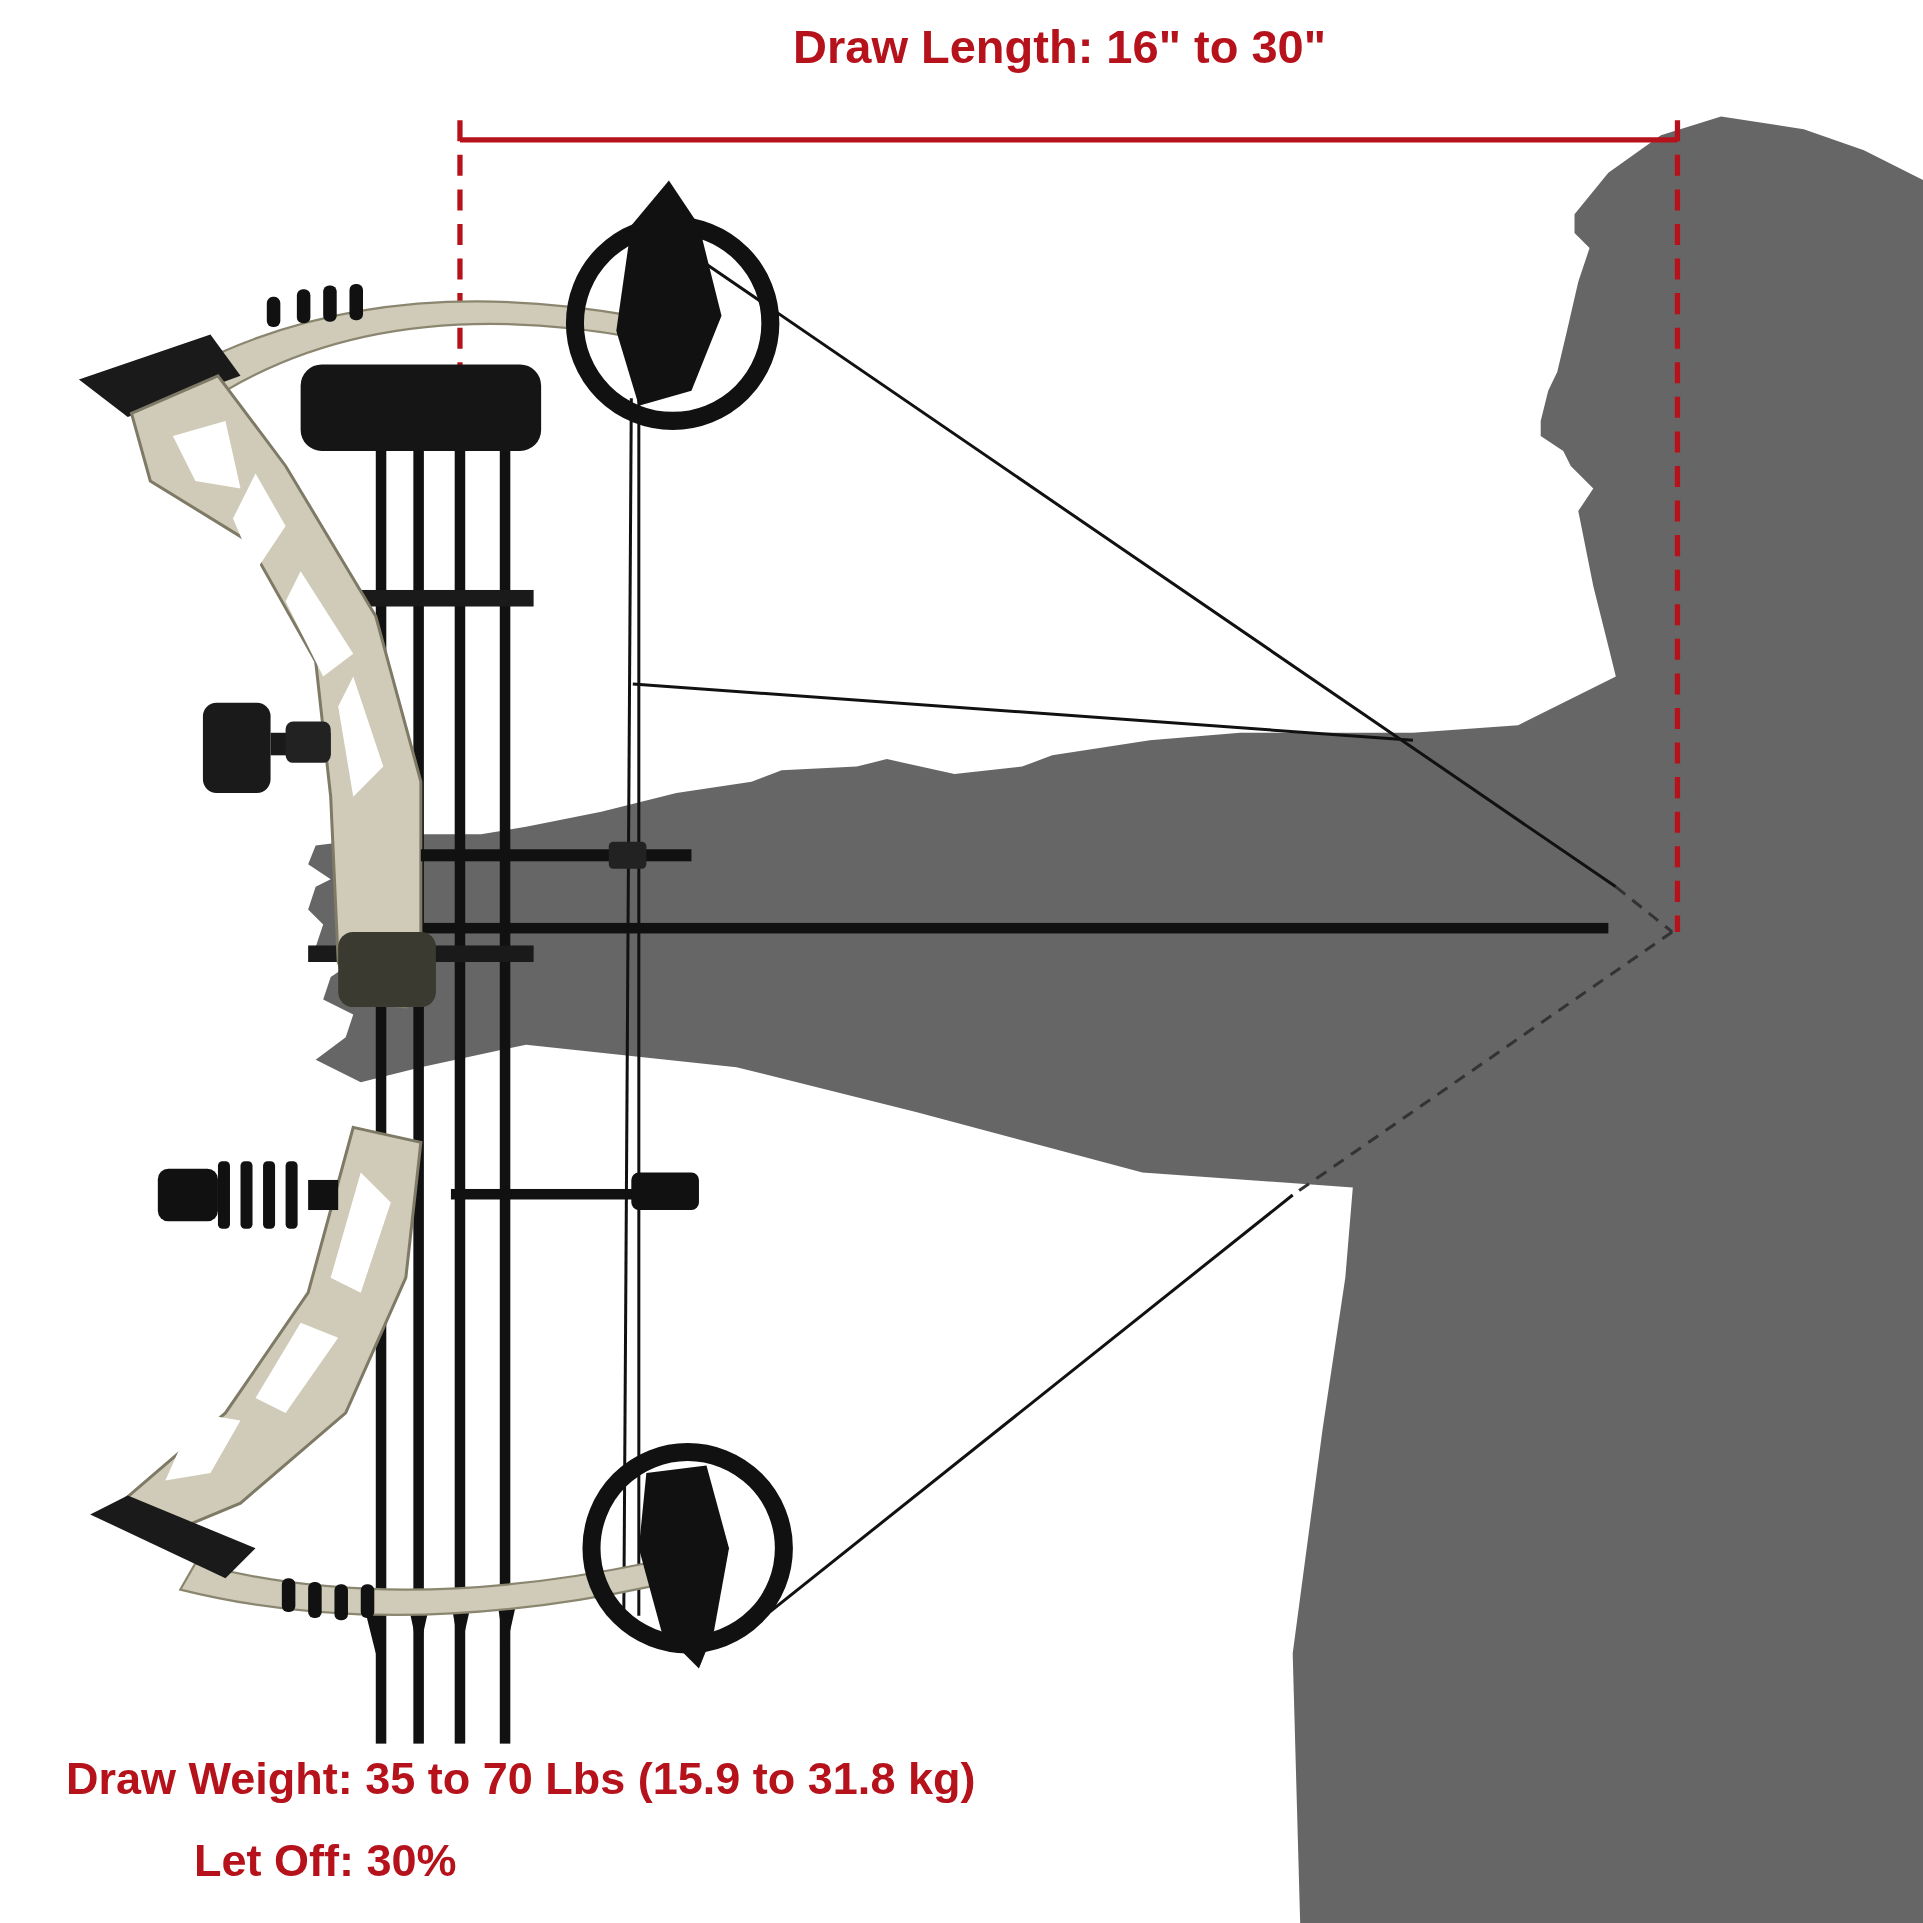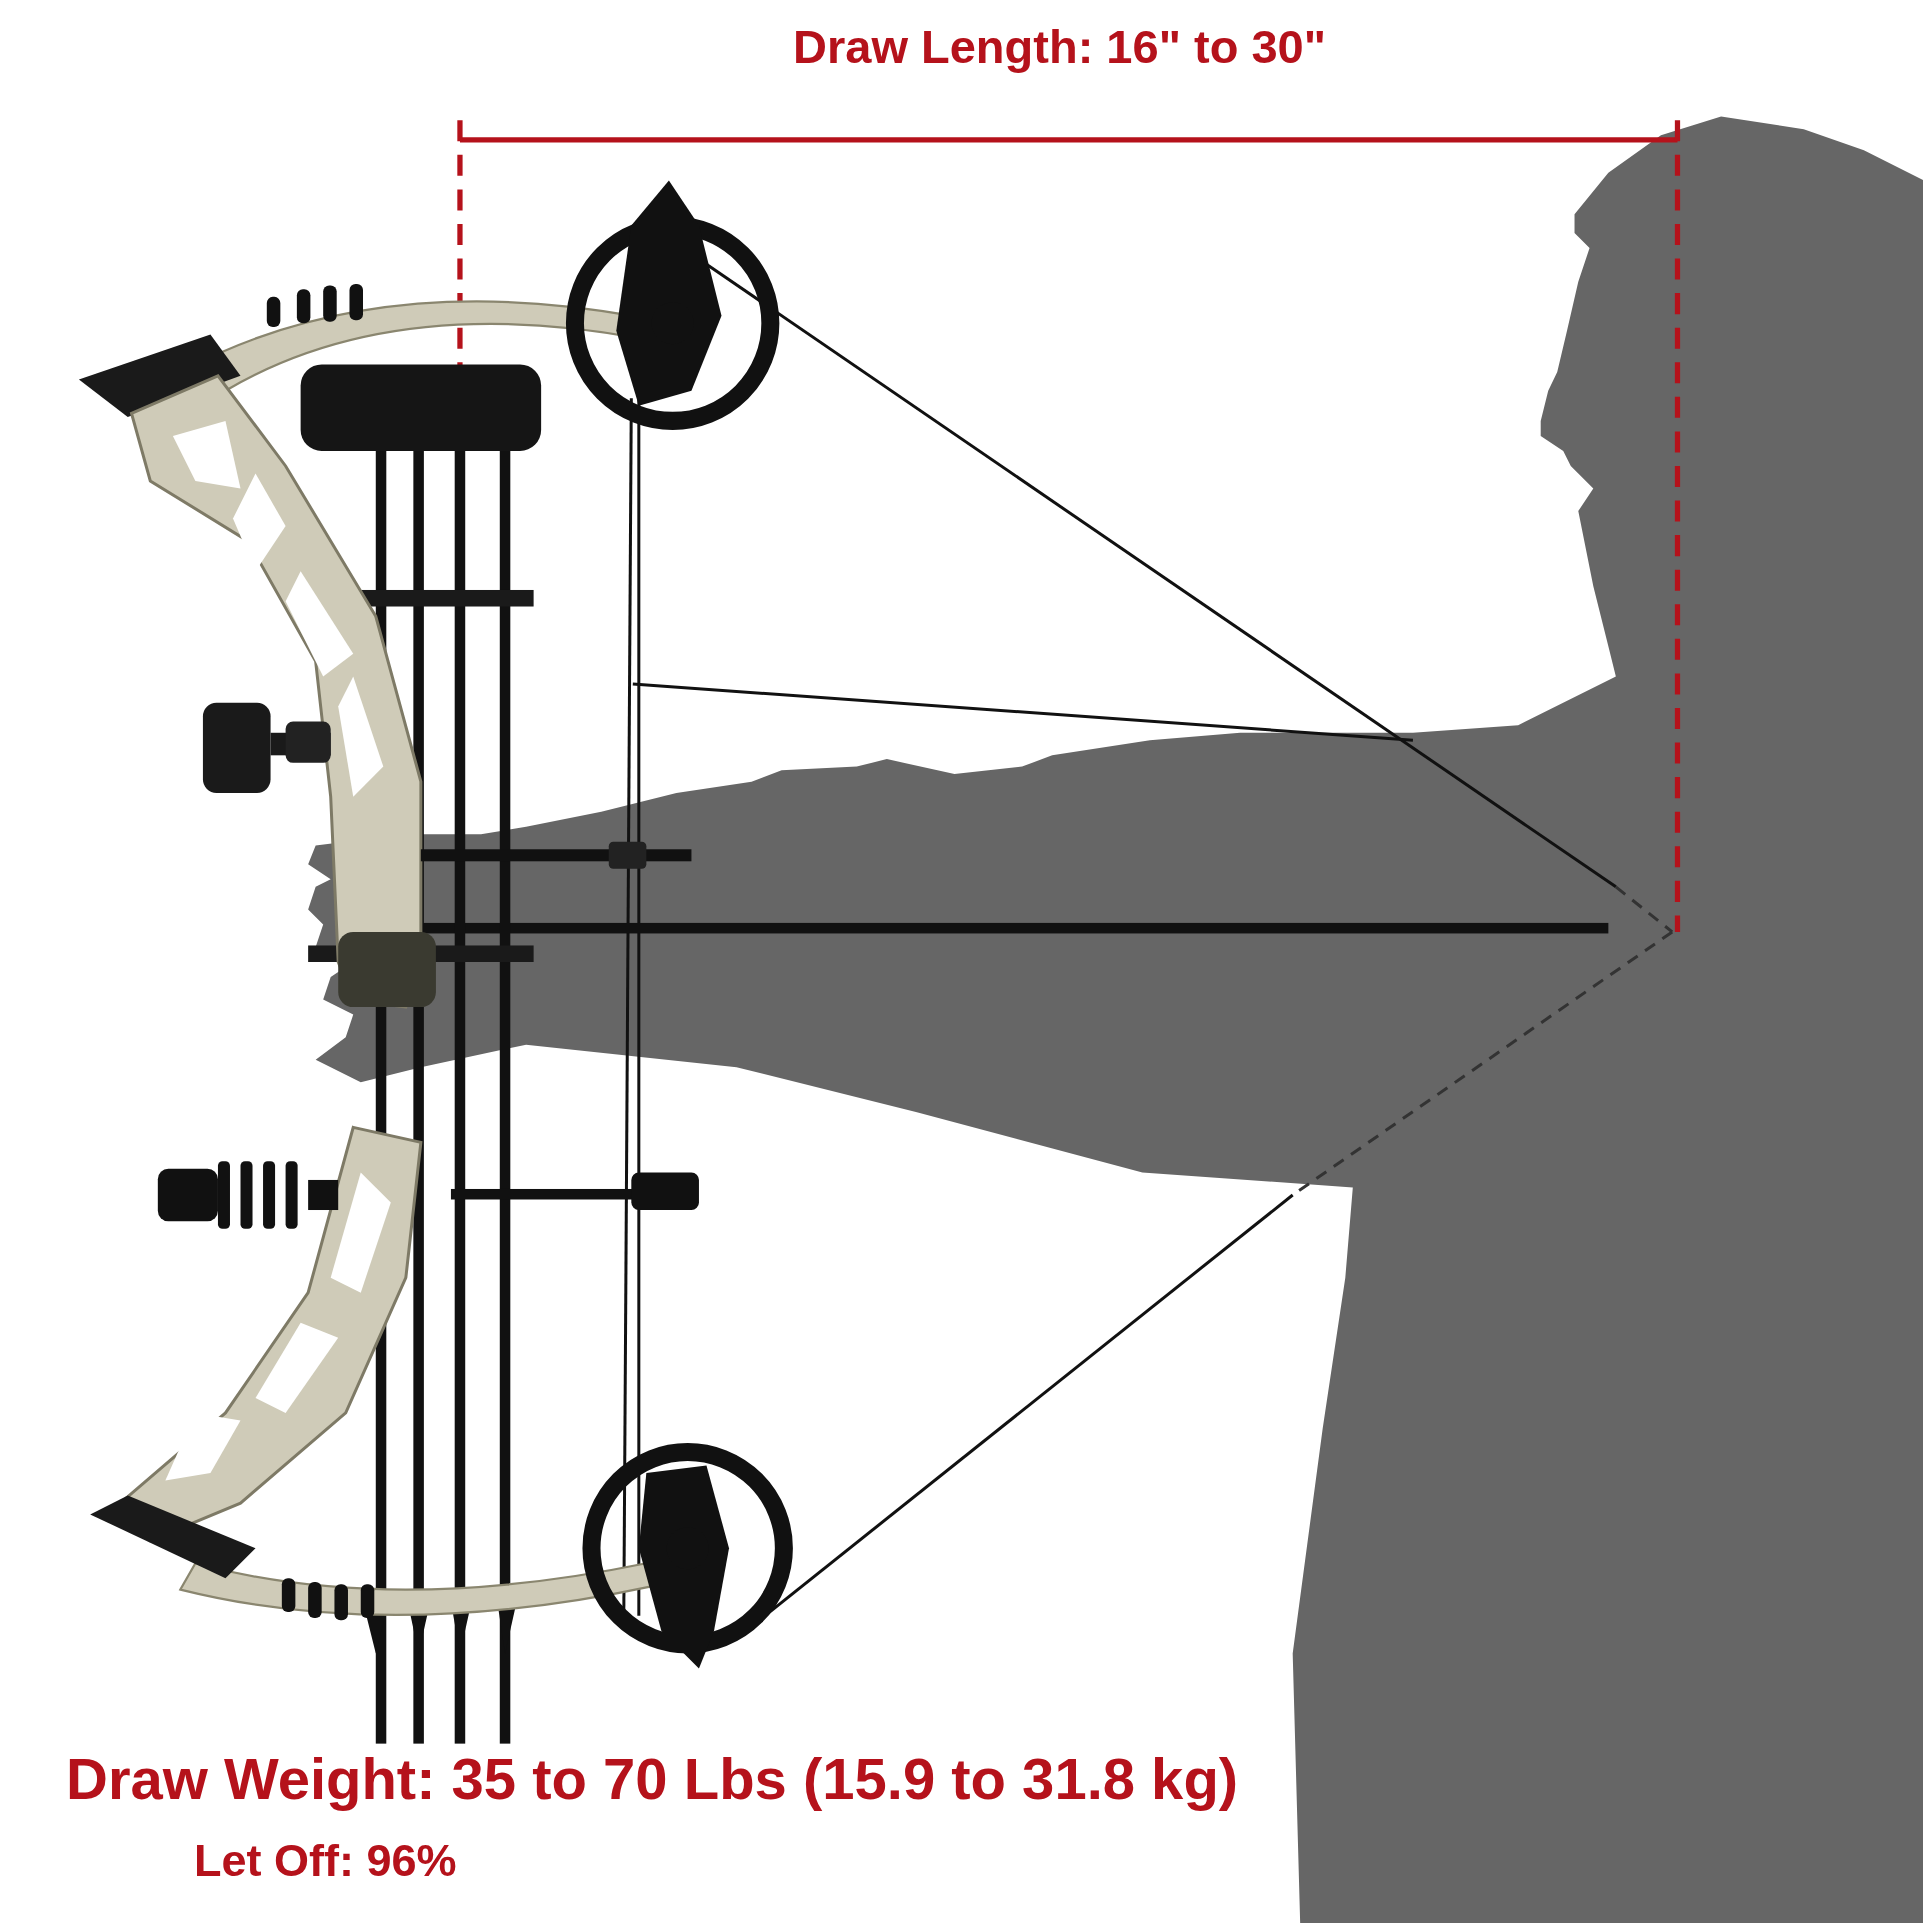--- a/index.html
+++ b/index.html
@@ -1,19 +1,19 @@
 <!DOCTYPE html>
 <html style="font-size:12px"><head>
 <meta charset="utf-8">
 <style>
   html,body{margin:0;padding:0;background:#ffffff;}
   .canvas{position:relative;width:1924px;height:1924px;overflow:hidden;background:#ffffff;font-family:"Liberation Sans","DejaVu Sans",sans-serif;}
   .label{position:absolute;color:#b5121b;font-weight:bold;text-align:center;letter-spacing:0px;white-space:nowrap;}
   .label-top{left:789px;top:19.5px;width:541px;font-size:47px;line-height:54px;}
-  .label-dw{left:66px;top:1752px;font-size:58px;line-height:53px;text-align:center;}
+  .label-dw{left:66px;top:1752px;font-size:45px;line-height:53px;text-align:center;}
   .label-lo{left:194px;top:1834px;font-size:45px;line-height:53px;text-align:left;}
   svg{position:absolute;left:0;top:0;}
 </style>
 </head>
 <body>
 
 <div class="canvas">
 
   <svg width="1924" height="1924" viewBox="0 0 2560 2560">
 
@@ -118,16 +118,16 @@
     </g>
     <rect x="600" y="1582" width="300" height="14" fill="#111"></rect>
     <rect x="840" y="1560" width="90" height="50" rx="10" fill="#111"></rect>
   </svg>
 
   <div class="label label-top">
     <div>Draw Length: 16" to 30"</div>
   </div>
 
   <div class="label label-dw">Draw Weight: 35 to 70 Lbs (15.9 to 31.8 kg)</div>
-  <div class="label label-lo">Let Off: 96%</div>
+  <div class="label label-lo">Let Off: 30%</div>
 
 </div>
 
 
 </body></html>

